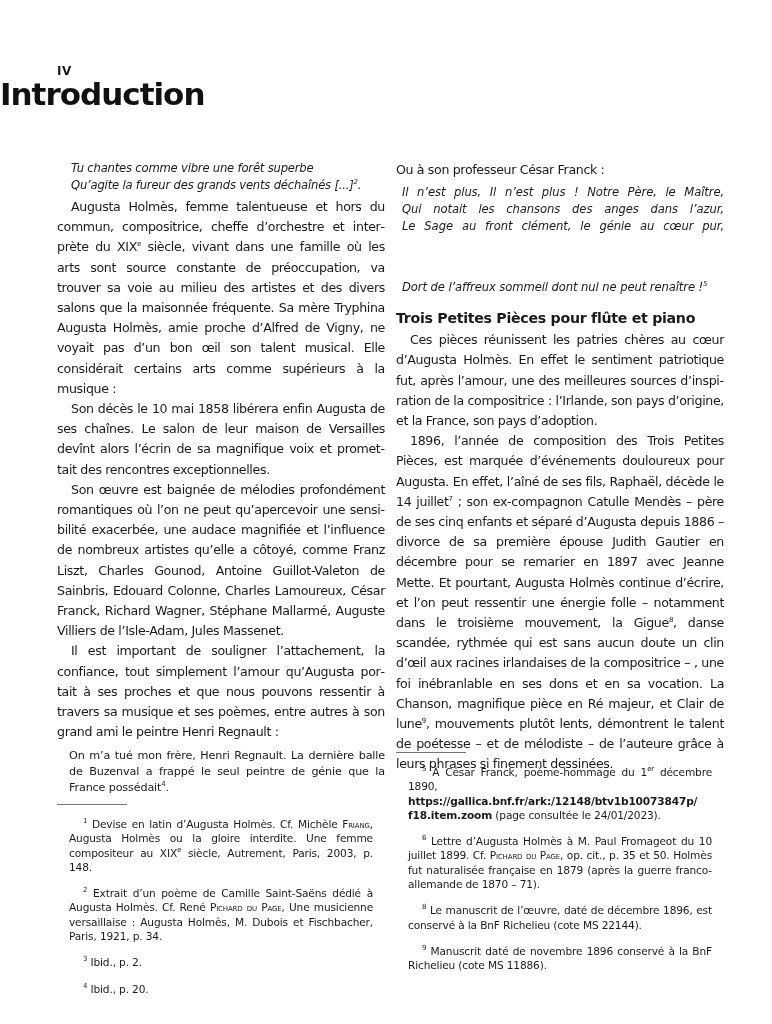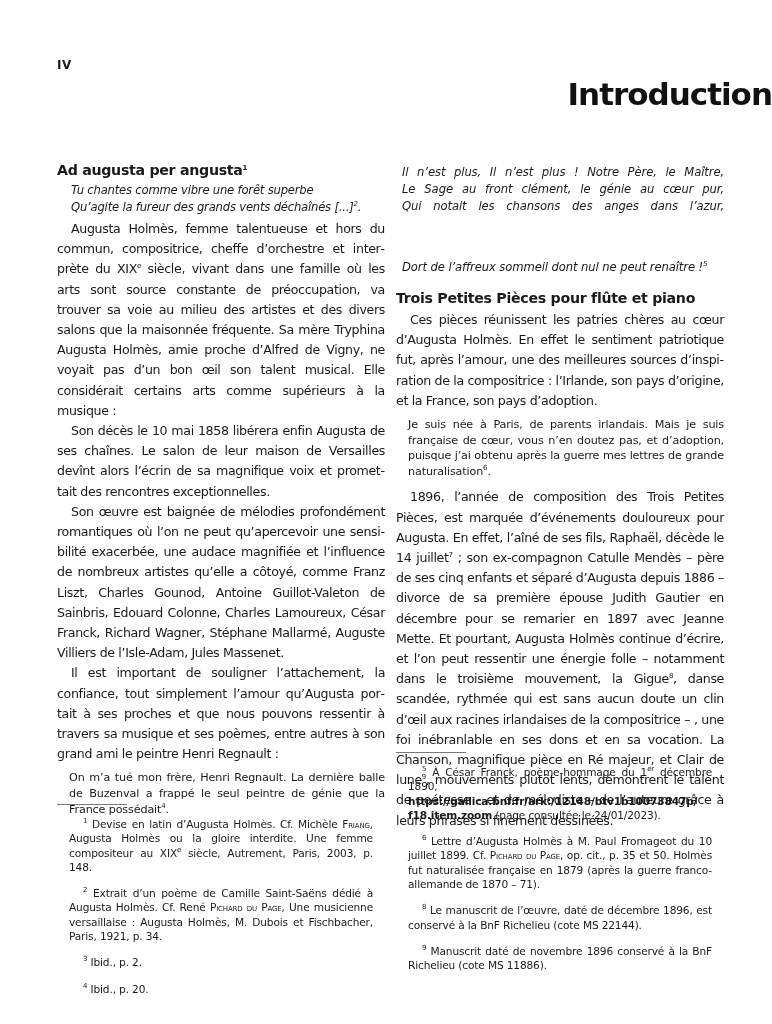--- a/index.html
+++ b/index.html
@@ -1,19 +1,19 @@
 <!DOCTYPE html>
 <html><head>
   <meta charset="utf-8">
   <style>
     html, body { margin: 0; padding: 0; background: #ffffff; }
     body { width: 772px; height: 1024px; position: relative; overflow: hidden;
            font-family: "DejaVu Sans", "Liberation Sans", sans-serif; color: #1a1a1a; }
-    .folio { position: absolute; left: 57px; top: 58px; font-size: 12px; font-weight: bold; letter-spacing: 0.5px; text-align: center; }
-    .page-title { position: absolute; left: 0; right: 0; top: 76px; text-align: right;
+    .folio { position: absolute; left: 57px; top: 64px; font-size: 12px; font-weight: bold; letter-spacing: 0.5px; text-align: center; }
+    .page-title { position: absolute; left: 0; right: 0; top: 76px; text-align: left;
                   font-size: 31px; font-weight: bold; letter-spacing: -1px; margin: 0; color: #111; }
     .col { position: absolute; top: 160px; width: 328px; }
     .col-left { left: 57px; }
     .col-right { left: 396px; }
     .body-text { font-size: 12.6px; line-height: 20.2px; text-align: justify; margin: 0; hyphens: manual; letter-spacing: -0.35px; }
     .indent { text-indent: 14px; }
     h2.section { font-size: 14.2px; font-weight: bold; margin: 0 0 2px 0; line-height: 20px; letter-spacing: -0.3px; }
     .epigraph { font-style: italic; font-size: 11.6px; line-height: 16.5px; margin: 0 0 4px 14px; letter-spacing: -0.2px; }
     .blockquote { font-size: 11.2px; line-height: 15.6px; margin: 6px 0 8px 12px; text-align: justify; letter-spacing: -0.15px; }
     .poem { font-style: italic; font-size: 11.6px; line-height: 17px; margin: 4px 0 12px 6px; text-align: justify; text-align-last: justify; letter-spacing: -0.1px; }
@@ -28,45 +28,44 @@
     .fn-left { left: 57px; top: 804px; }
     .fn-right { left: 396px; top: 752px; }
   </style>
 </head>
 <body>
 
 <div class="folio">IV</div>
 <h1 class="page-title">Introduction</h1>
 
 <div class="col col-left">
-  <h2 class="section"><span>Ad augusta per angusta</span><sup>1</sup></h2>
   <div class="epigraph">
       <div><span>Tu chantes comme vibre une forêt superbe</span></div>
       <div class="last"><span>Qu’agite la fureur des grands vents déchaînés [...]</span><sup>2</sup><span>.</span></div>
     </div>
   <div>
       <p class="body-text indent"><span>Augusta Holmès, femme talentueuse et hors du commun, compositrice, cheffe d’orchestre et inter­prète du XIX</span><sup>e</sup><span> siècle, vivant dans une famille où les arts sont source constante de préoccupation, va trouver sa voie au milieu des artistes et des divers salons que la maisonnée fréquente. Sa mère Tryphina Augusta Hol­mès, amie proche d’Alfred de Vigny, ne voyait pas d’un bon œil son talent musical. Elle considérait certains arts comme supérieurs à la musique :</span></p>
       <p class="body-text indent"><span>Son décès le 10 mai 1858 libérera enfin Augusta de ses chaînes. Le salon de leur maison de Versailles devînt alors l’écrin de sa magnifique voix et promet­tait des rencontres exceptionnelles.</span></p>
       <p class="body-text indent"><span>Son œuvre est baignée de mélodies profondément romantiques où l’on ne peut qu’apercevoir une sensi­bilité exacerbée, une audace magnifiée et l’influence de nombreux artistes qu’elle a côtoyé, comme Franz Liszt, Charles Gounod, Antoine Guillot-Valeton de Sainbris, Edouard Colonne, Charles Lamoureux, César Franck, Richard Wagner, Stéphane Mallarmé, Auguste Villiers de l’Isle-Adam, Jules Massenet.</span></p>
       <p class="body-text indent"><span>Il est important de souligner l’attachement, la confiance, tout simplement l’amour qu’Augusta por­tait à ses proches et que nous pouvons ressentir à travers sa musique et ses poèmes, entre autres à son grand ami le peintre Henri Regnault :</span></p>
       <p class="blockquote"><span>On m’a tué mon frère, Henri Regnault. La dernière balle de Buzenval a frappé le seul peintre de génie que la France possédait</span><sup>4</sup><span>.</span></p>
     </div>
 </div>
 
 <div class="col col-right">
+  <p class="body-text"><span>Ou à son professeur César Franck :</span></p>
   <div class="poem">
       <div><span>Il n’est plus, Il n’est plus ! Notre Père, le Maître,</span></div>
+      <div><span>Qui notait les chansons des anges dans l’azur,</span></div>
       <div><span>Le Sage au front clément, le génie au cœur pur,</span></div>
-      <div><span>Qui notait les chansons des anges dans l’azur,</span></div>
       <div class="last"><span>Dort de l’affreux sommeil dont nul ne peut renaître !</span><sup>5</sup></div>
     </div>
   <h2 class="section"><span class="i">Trois Petites Pièces</span><span> pour flûte et piano</span></h2>
   <div>
       <p class="body-text indent"><span>Ces pièces réunissent les patries chères au cœur d’Augusta Holmès. En effet le sentiment patriotique fut, après l’amour, une des meilleures sources d’inspi­ration de la compositrice : l’Irlande, son pays d’origine, et la France, son pays d’adoption.</span></p>
-      <p class="blockquote"><span>Je suis née à Paris, de parents irlandais. Mais je suis française de cœur, vous n’en doutez pas, et d’adop­tion, puisque j’ai obtenu après la guerre mes lettres de grande naturalisation</span><sup>6</sup><span>.</span></p>
       <p class="body-text indent"><span>1896, l’année de composition des </span><span class="i">Trois Petites Pièces</span><span>, est marquée d’événements douloureux pour Augusta. En effet, l’aîné de ses fils, Raphaël, décède le 14 juillet</span><sup>7</sup><span> ; son ex-compagnon Catulle Mendès – père de ses cinq enfants et séparé d’Augusta depuis 1886 – divorce de sa première épouse Judith Gautier en décembre pour se remarier en 1897 avec Jeanne Mette. Et pourtant, Augusta Holmès continue d’écrire, et l’on peut ressen­tir une énergie folle – notamment dans le troisième mouvement, la </span><span class="i">Gigue</span><sup>8</sup><span>, danse scandée, rythmée qui est sans aucun doute un clin d’œil aux racines irlandaises de la compositrice – , une foi inébranlable en ses dons et en sa vocation. La </span><span class="i">Chanson</span><span>, magnifique pièce en Ré majeur, et </span><span class="i">Clair de lune</span><sup>9</sup><span>, mouvements plutôt lents, dé­montrent le talent de poétesse – et de mélodiste – de l’auteure grâce à leurs phrases si finement dessinées.</span></p>
     </div>
 </div>
 
 <div class="footnotes fn-left">
   <div class="fn-rule"></div>
   <div>
       <p><sup>1</sup><span> Devise en latin d’Augusta Holmès. Cf. Michèle </span><span class="sc">Friang</span><span>, </span><span class="i">Augusta Holmès ou la gloire interdite. Une femme compositeur au XIX</span><sup>e</sup><span class="i"> siècle</span><span>, Autrement, Paris, 2003, p. 148.</span></p>
       <p><sup>2</sup><span> Extrait d’un poème de Camille Saint-Saëns dédié à Augusta Holmès. Cf. René </span><span class="sc">Pichard du Page</span><span>, </span><span class="i">Une musicienne versaillaise : Augusta Holmès</span><span>, M. Dubois et Fischbacher, Paris, 1921, p. 34.</span></p>
       <p><sup>3</sup><span> </span><span class="i">Ibid.</span><span>, p. 2.</span></p>

